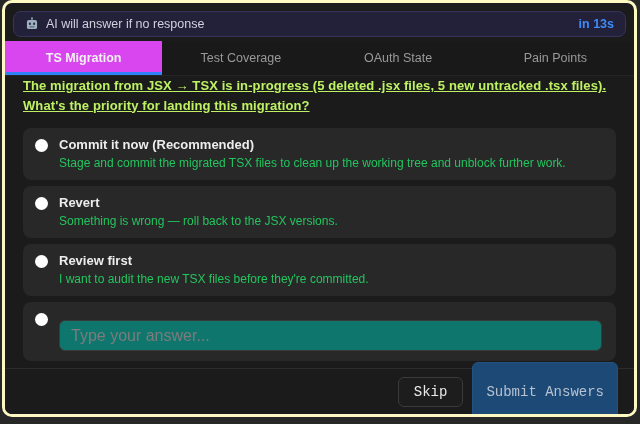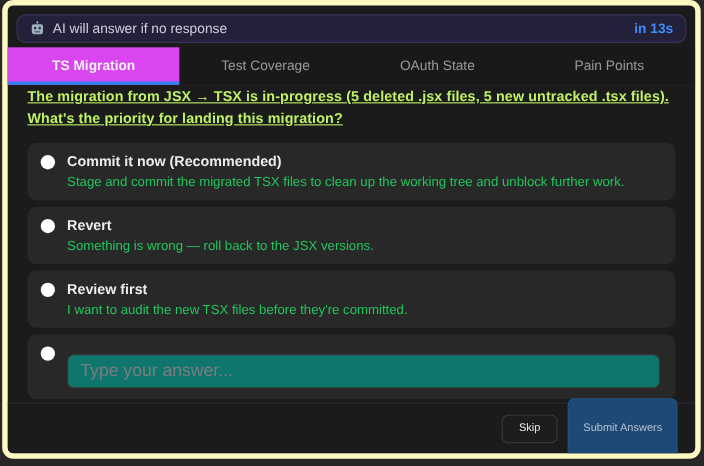--- a/index.html
+++ b/index.html
@@ -4,21 +4,21 @@
 <style>
   html,body{margin:0;padding:0;}
   body{
     width:640px;height:424px;position:relative;overflow:hidden;
     background:#272727;
     font-family:"Liberation Sans", sans-serif;
     -webkit-font-smoothing:antialiased;
   }
   .dialog{
     position:absolute;left:2px;right:3px;top:0;bottom:7px;
-    background:#1b1b1b;border:5px solid #fef9c3;border-radius:10px;
+    background:#1b1b1b;border:3px solid #fef9c3;border-radius:10px;
     overflow:hidden;
   }
   
   .banner{
     margin:8px 8px 4px 8px;height:26px;
     background:#232039;border:1px solid #39335c;border-radius:8px;
     display:flex;align-items:center;justify-content:space-between;
     padding:0 11px;box-sizing:border-box;
   }
   .banner-left{display:flex;align-items:center;gap:7px;color:#d1cfde;font-size:12.5px;}
@@ -59,21 +59,21 @@
     font-family:"Liberation Sans", sans-serif;
   }
   .other-input::placeholder{color:#7c7c7c;}
   
   .footer{
     position:absolute;left:0;right:0;bottom:0;height:46px;
     border-top:1px solid #2b2b2b;background:#1b1b1b;
     display:flex;align-items:center;justify-content:flex-end;gap:9px;
     padding:0 16px;box-sizing:border-box;
   }
-  .btn{font-family:Liberation Sans, sans-serif;font-size:10px;border-radius:6px;
+  .btn{font-family:Liberation Mono, monospace;font-size:14px;border-radius:6px;
     padding:7px 15px;cursor:pointer;line-height:1;}
   .btn-skip{background:#1d1d1d;border:1px solid #3b3b3b;color:#eaeaea;}
   .btn-submit{background:#1d4976;border:1px solid #245280;color:#b7c2d0;padding:22px 13px;}
 </style>
 </head>
 <body>
 
 <div class="dialog">
 
   <div class="banner">

